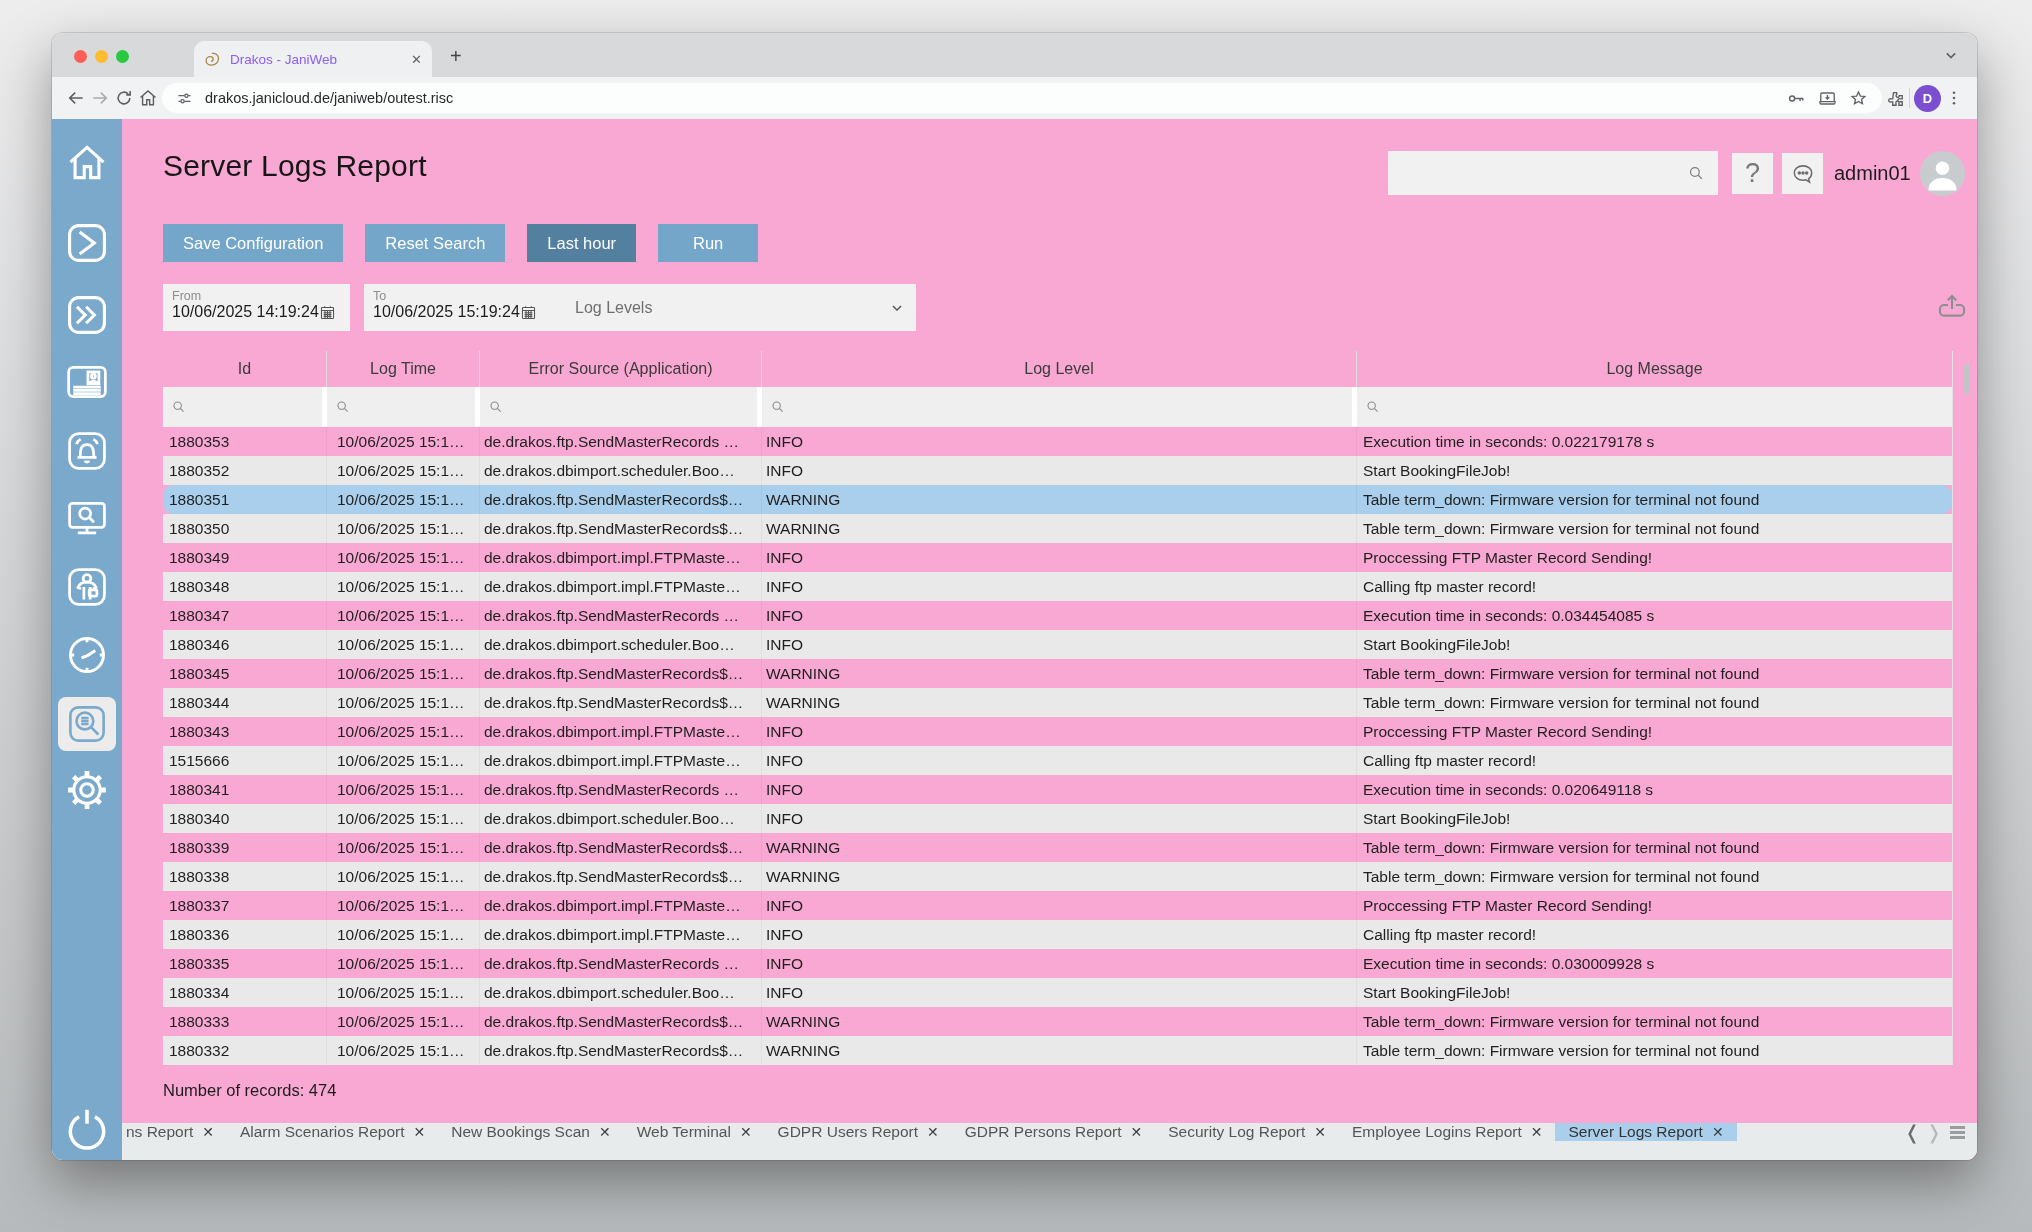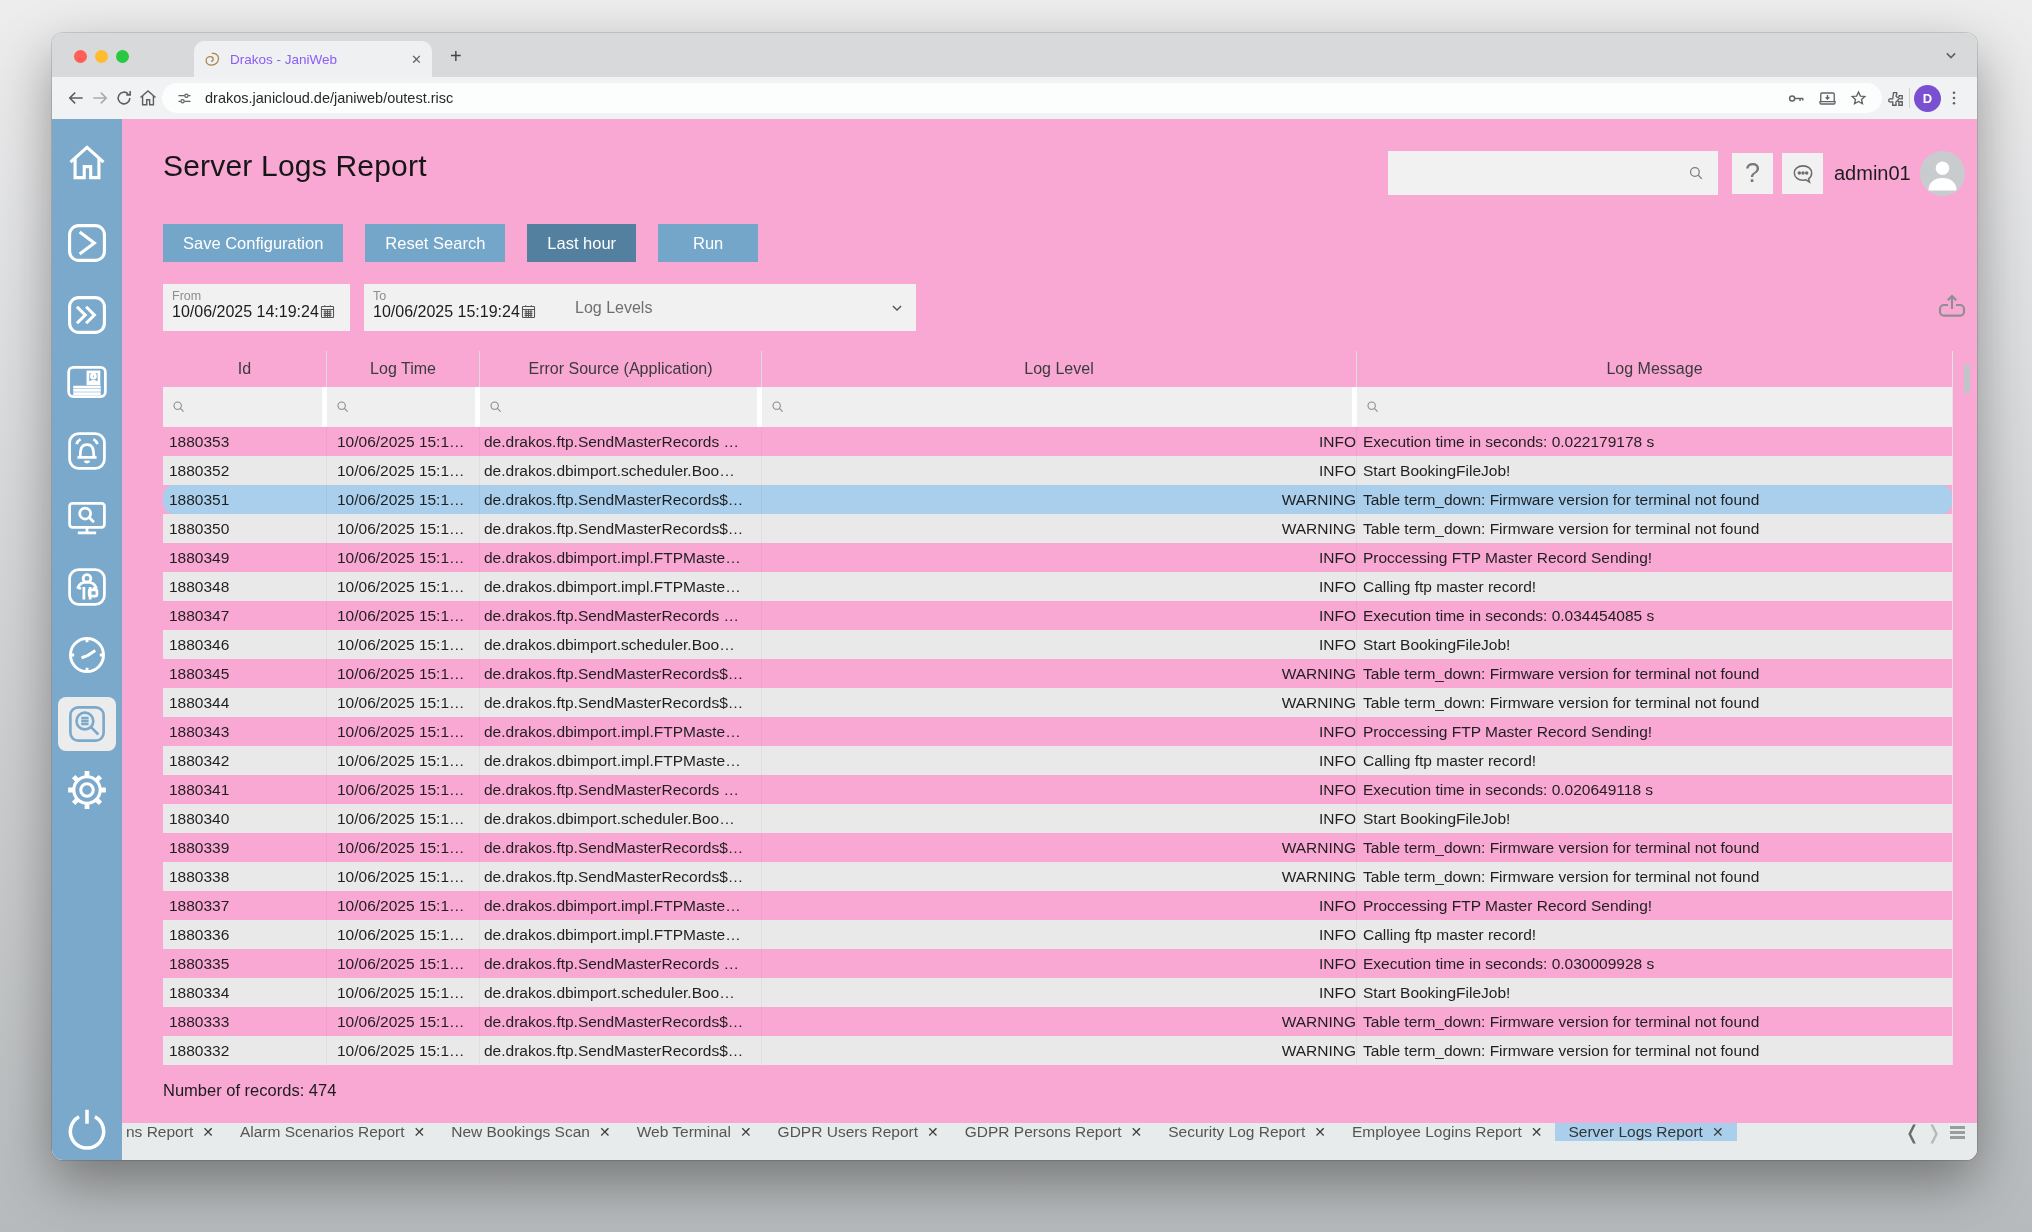--- a/index.html
+++ b/index.html
@@ -64,21 +64,21 @@
     background:#c9cccf; overflow:hidden; }
   .avatar .ic { width:45px; height:45px; color:#fff; }
 
   .abtn-row { position:absolute; left:41px; top:105px; display:flex; gap:22px; }
   .abtn { height:38px; background:#74a6ca; color:#fff; font-size:16.5px; display:flex;
     align-items:center; justify-content:center; padding:0 20px; min-width:100px; }
   .abtn.primary { background:#53809f; }
 
   .field { position:absolute; top:165px; height:47px; background:#f1f1f1; padding:5px 10px 0 9px; }
   .field .lab { font-size:12.5px; color:#8d8d8d; line-height:14px; }
-  .field .vrow { display:flex; }
+  .field .vrow { display:flex; align-items:center; }
   .field .val { font-size:16px; color:#1c1c1c; white-space:nowrap; }
   .field .ic { width:17px; height:17px; color:#555; }
   .f-from { left:41px; width:187px; }
   .f-to { left:242px; width:221px; }
   .f-levels { left:441px; width:353px; display:flex; align-items:center; padding:0 12px; }
   .f-levels .val { color:#6f6f6f; flex:1; }
   .f-levels .ic { width:14px; height:14px; color:#555; }
   .export { position:absolute; left:1813px; top:172px; width:34px; height:32px; color:#8f8f8f; }
 
   
@@ -92,21 +92,21 @@
   .gfilter .tf { background:#efefef; border-right:5px solid #fff; display:flex; align-items:center; padding:0 8px; }
   .gfilter .tf:last-child { border-right:none; }
   .gfilter .ic { width:16px; height:16px; color:#8a8a8a; flex:none; }
   .gfilter input { flex:1; border:none; background:transparent; outline:none; min-width:0; font-family:inherit; }
   .trow { height:29px; cursor:default; }
   .trow.alt { background:#e9e9e9; }
   .trow.sel { background:#a9cfec;border-radius:11px; }
   .td { font-size:15.5px; color:#1f1f1f; line-height:29px; white-space:nowrap; overflow:hidden;
     border-right:1px solid rgba(0,0,0,.04); }
   .td-id { padding-left:6px; } .td-time { padding-left:10px; } .td-source { padding-left:4px; }
-  .td-level { padding-left:4px;text-align:right; } .td-message { padding-left:6px; border-right:none; }
+  .td-level { padding-left:4px; } .td-message { padding-left:6px; border-right:none; }
 
   .vthumb { position:absolute; left:1842px; top:245px; width:6px; height:30px; background:#c2c5c7; border-radius:3px; }
   .records { position:absolute; left:41px; top:962px; font-size:16.5px; color:#1c1c1c; }
 
   
   .bbar { position:absolute; left:0; right:0; bottom:0; height:37px; background:#e8ebeb;
     display:flex; align-items:flex-start; }
   .bbar-tabs { display:flex; align-items:stretch; overflow:hidden; flex:1; }
   .btab { display:flex; align-items:center; padding:0 13px; font-size:15.5px; color:#555;
     white-space:nowrap; }
@@ -538,21 +538,21 @@
               <div class="td td-message">Table term_down: Firmware version for terminal not found</div>
             </div>
             <div class="grow trow">
               <div class="td td-id">1880343</div>
               <div class="td td-time">10/06/2025 15:1…</div>
               <div class="td td-source">de.drakos.dbimport.impl.FTPMaste…</div>
               <div class="td td-level">INFO</div>
               <div class="td td-message">Proccessing FTP Master Record Sending!</div>
             </div>
             <div class="grow trow alt">
-              <div class="td td-id">1880342</div>
+              <div class="td td-id">1515666</div>
               <div class="td td-time">10/06/2025 15:1…</div>
               <div class="td td-source">de.drakos.dbimport.impl.FTPMaste…</div>
               <div class="td td-level">INFO</div>
               <div class="td td-message">Calling ftp master record!</div>
             </div>
             <div class="grow trow">
               <div class="td td-id">1880341</div>
               <div class="td td-time">10/06/2025 15:1…</div>
               <div class="td td-source">de.drakos.ftp.SendMasterRecords …</div>
               <div class="td td-level">INFO</div>

